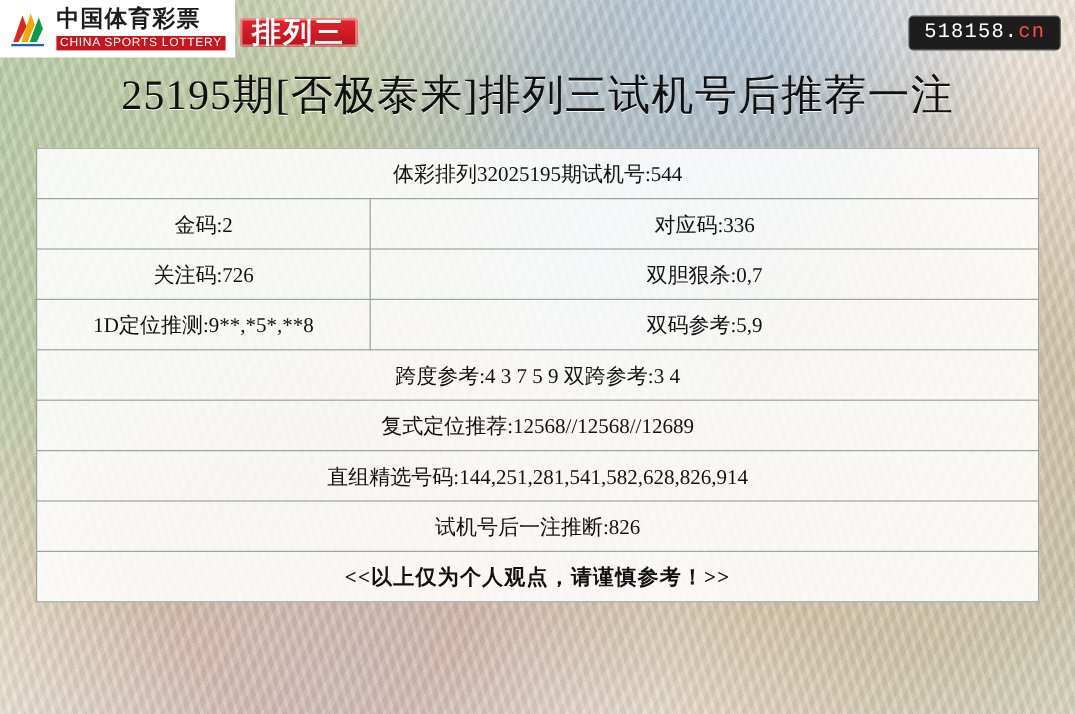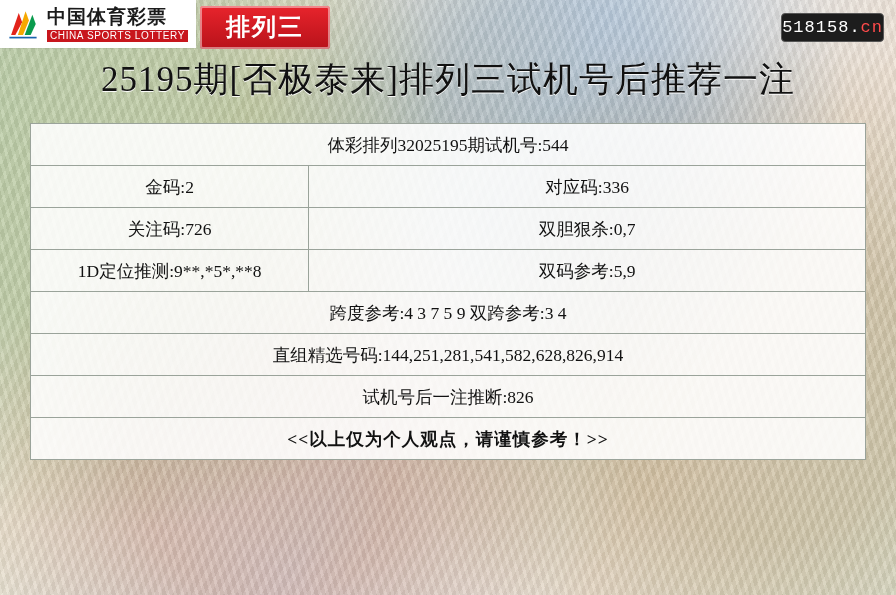--- a/index.html
+++ b/index.html
@@ -70,42 +70,42 @@
     font-size: 10px;
     color: #ffffff;
     background: #c8161d;
     letter-spacing: 0.6px;
     padding: 1px 3px;
     display: inline-block;
     font-family: "Liberation Sans", sans-serif;
   }
   .lottery-badge {
     margin-left: 4px;
-    height: 43px;
+    height: 24px;
     align-self: center;
     background: linear-gradient(#e8242c, #b8121a);
     color: #fff;
     font-size: 24px;
     font-weight: bold;
     letter-spacing: 2px;
     display: flex;
     align-items: center;
-    padding: 0 26px;
+    padding: 0 10px;
     border-radius: 3px;
     font-family: "Liberation Sans", sans-serif;
     box-shadow: inset 0 0 0 2px rgba(255,255,255,0.45);
   }
   .site-tag {
     position: absolute;
     right: 12px;
     top: 13px;
     background: #1d1d1d;
     border: 1px solid #555;
     border-radius: 4px;
-    padding: 4px 0;
+    padding: 4px 12px;
     font-size: 17px;
     font-family: "Liberation Mono", monospace;
     color: #ffffff;
     letter-spacing: 1px;
   }
   .site-tag .suffix { color: #ff4b4b; }
 
   
   .title {
     position: relative;
@@ -188,20 +188,23 @@
           <td colspan="2">双胆狠杀:0,7</td>
         </tr>
         <tr>
           <td colspan="1">1D定位推测:9**,*5*,**8</td>
           <td colspan="2">双码参考:5,9</td>
         </tr>
         <tr>
           <td colspan="3">跨度参考:4 3 7 5 9 双跨参考:3 4</td>
         </tr>
         <tr>
+          <td colspan="3">复式定位推荐:12568//12568//12689</td>
+        </tr>
+        <tr>
           <td colspan="3">直组精选号码:144,251,281,541,582,628,826,914</td>
         </tr>
         <tr>
           <td colspan="3">试机号后一注推断:826</td>
         </tr>
         <tr>
           <td colspan="3" class="note">&lt;&lt;以上仅为个人观点，请谨慎参考！&gt;&gt;</td>
         </tr>
       </tbody>
     </table>

